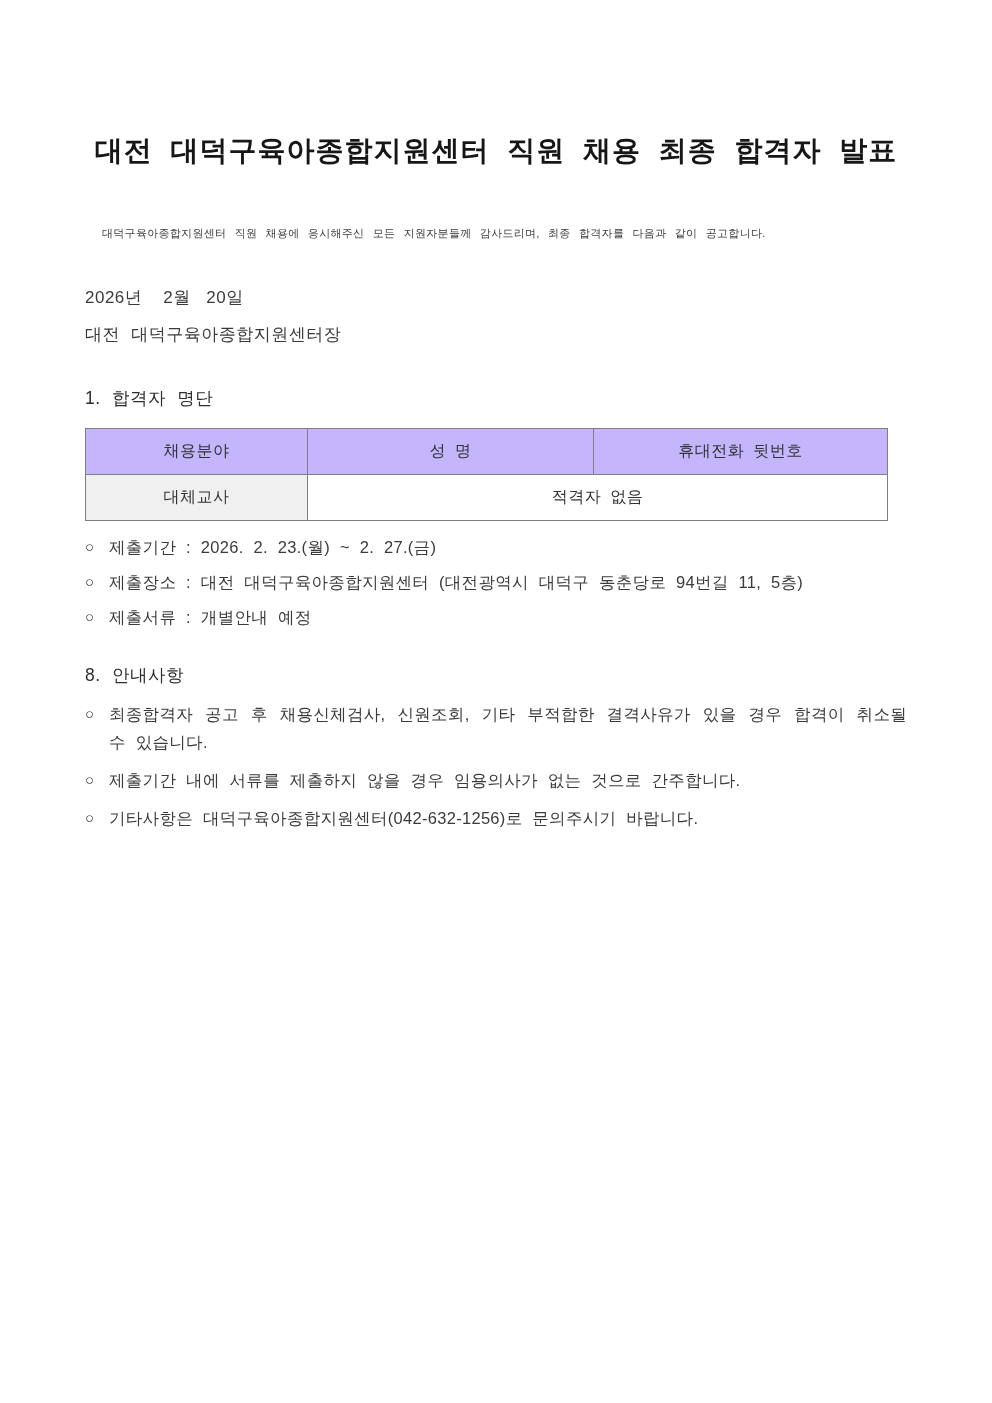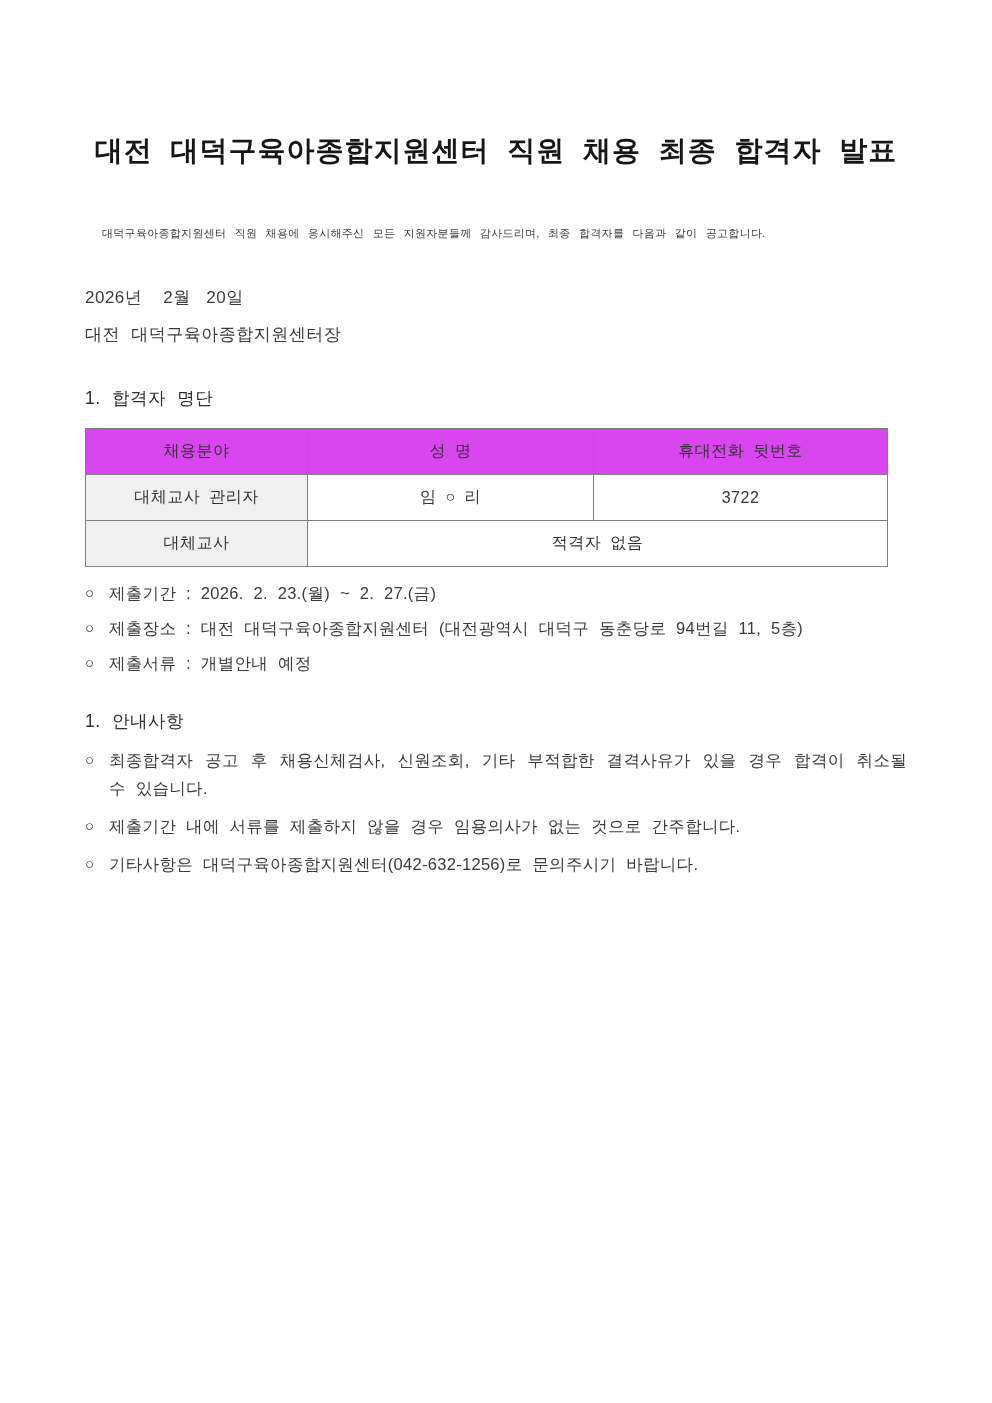--- a/index.html
+++ b/index.html
@@ -79,21 +79,21 @@
     border: 1px solid #7f7f7f;
     height: 46px;
     text-align: center;
     vertical-align: middle;
     font-size: 16px;
     font-weight: normal;
     word-spacing: 4px;
     letter-spacing: 0.5px;
     color: #333333;
   }
-  table.pass-table th { background: #d946ef; }
+  table.pass-table th { background: #c4b5fd; }
   table.pass-table td.label-cell { background: #f0f0f0; }
   .items { margin-top: 12px; }
   .item {
     display: flex;
     align-items: flex-start;
     font-size: 16.5px;
     line-height: 28px;
     margin-bottom: 7px;
     word-spacing: 5px;
     letter-spacing: 0.3px;
@@ -134,25 +134,20 @@
       </colgroup>
     <thead>
       <tr>
         <th>채용분야</th>
         <th>성 명</th>
         <th>휴대전화 뒷번호</th>
       </tr>
     </thead>
     <tbody>
       <tr>
-        <td class="label-cell">대체교사 관리자</td>
-        <td>임 ○ 리</td>
-        <td>3722</td>
-      </tr>
-      <tr>
         <td class="label-cell">대체교사</td>
         <td colspan="2">적격자 없음</td>
       </tr>
     </tbody>
   </table>
 
 
   <div class="items">
     <div class="item">
       <span class="bullet">○</span>
@@ -161,21 +156,21 @@
     <div class="item">
       <span class="bullet">○</span>
       <span class="item-text">제출장소 : 대전 대덕구육아종합지원센터 (대전광역시 대덕구 동춘당로 94번길 11, 5층)</span>
     </div>
     <div class="item">
       <span class="bullet">○</span>
       <span class="item-text">제출서류 : 개별안내 예정</span>
     </div>
   </div>
 
-  <h2 class="section-heading sec3">1. 안내사항</h2>
+  <h2 class="section-heading sec3">8. 안내사항</h2>
 
   <div class="items sec3-items">
     <div class="item">
       <span class="bullet">○</span>
       <span class="item-text">최종합격자 공고 후 채용신체검사, 신원조회, 기타 부적합한 결격사유가 있을 경우 합격이 취소될 수 있습니다.</span>
     </div>
     <div class="item">
       <span class="bullet">○</span>
       <span class="item-text">제출기간 내에 서류를 제출하지 않을 경우 임용의사가 없는 것으로 간주합니다.</span>
     </div>

